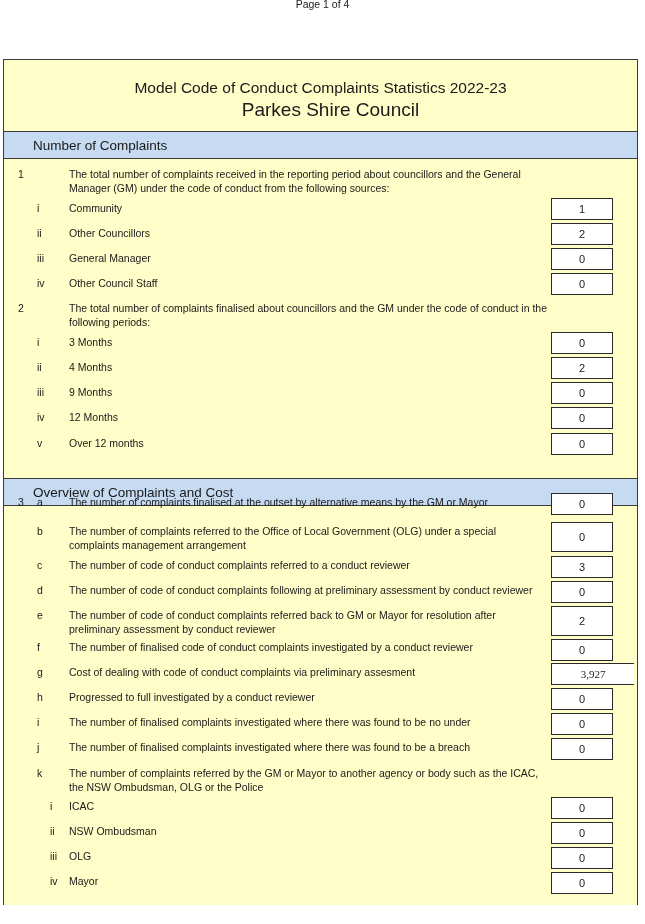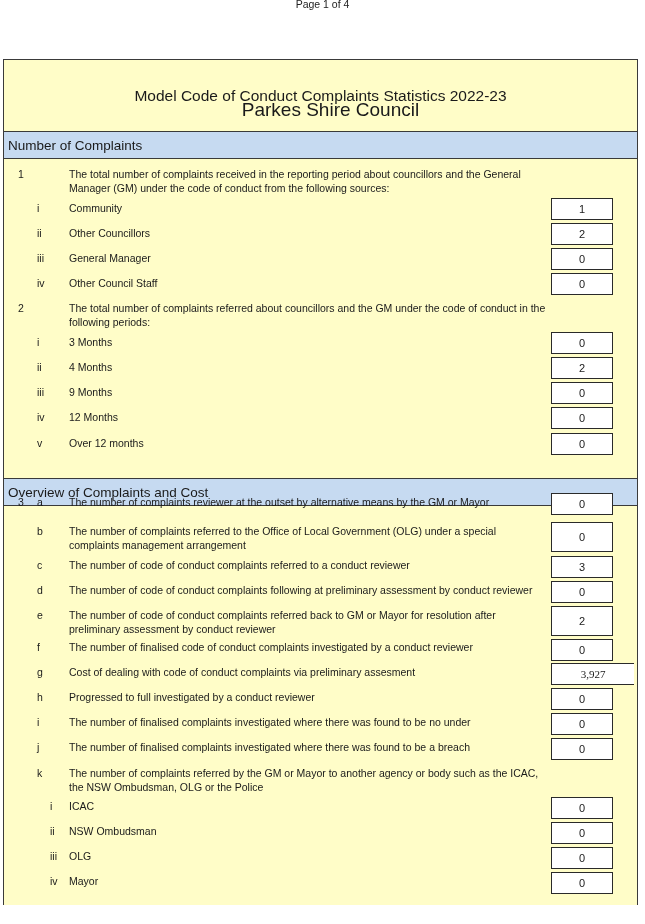--- a/index.html
+++ b/index.html
@@ -4,25 +4,25 @@
 <style>
   html, body { margin: 0; padding: 0; background: #ffffff; }
   body { width: 645px; height: 924px; position: relative; overflow: hidden;
          font-family: "Liberation Sans", sans-serif; color: #1a1a1a; }
   .page-label { position: absolute; top: -2px; left: 0; width: 645px; text-align: center;
                 font-size: 10.5px; color: #222; }
   .doc { position: absolute; left: 3px; top: 59px; width: 633px; height: 845px;
          background: #FFFDC8; border-left: 1.5px solid #3a3a3a; border-right: 1.5px solid #3a3a3a;
          border-top: 1.5px solid #3a3a3a; }
   .title-block { position: absolute; left: 0; top: 0; width: 633px; height: 71px; text-align: center; }
-  .title-line1 { position: absolute; top: 19px; left: 0; width: 100%; font-size: 15.5px; margin-top: 8px; }
+  .title-line1 { position: absolute; top: 19px; left: 0; width: 100%; font-size: 15.5px; }
   .title-line2 { position: absolute; top: 39px; left: 10px; width: 100%; font-size: 19px; }
   .section-header { position: absolute; left: 0; width: 633px; height: 28px; background: #C6DAF1;
                     border-top: 1.5px solid #3a3a3a; border-bottom: 1.5px solid #3a3a3a;
-                    font-size: 13.5px; line-height: 28px; box-sizing: border-box; padding-left: 4px; }
+                    font-size: 13.5px; line-height: 28px; box-sizing: border-box; padding-left: 29px; }
   .row { position: absolute; left: 0; width: 633px; font-size: 10.5px; line-height: 14px; }
   .c1 { position: absolute; left: 14px; top: 0; }
   .c2 { position: absolute; left: 33px; top: 0; }
   .c2b { position: absolute; left: 46px; top: 0; }
   .txt { position: absolute; left: 65px; top: 0; width: 480px; }
   .box { position: absolute; left: 547px; width: 60px; height: 20px; background: #fff;
          border: 1.3px solid #2a2a2a; text-align: center; font-size: 11px; line-height: 20px; box-sizing: content-box; }
   .box.wide { width: 82px; border-right: none; }
   .box.tall { height: 28px; line-height: 28px; }
   b { font-weight: normal; }
@@ -64,21 +64,21 @@
   <div class="box" style="top:188px;">0</div>
 
   <div class="row" style="top:216px;">
     <span class="c2">iv</span>
     <span class="txt">Other Council Staff</span>
   </div>
   <div class="box" style="top:213px;">0</div>
 
   <div class="row" style="top:241px;">
     <span class="c1">2</span>
-    <span class="txt"><span>The total number of complaints </span><b>referred</b><span> about councillors and the GM under the code of conduct in the following periods:</span></span>
+    <span class="txt"><span>The total number of complaints </span><b>finalised</b><span> about councillors and the GM under the code of conduct in the following periods:</span></span>
   </div>
   <div class="row" style="top:275px;">
     <span class="c2">i</span>
     <span class="txt">3 Months</span>
   </div>
   <div class="box" style="top:272px;">0</div>
 
   <div class="row" style="top:300px;">
     <span class="c2">ii</span>
     <span class="txt">4 Months</span>
@@ -101,21 +101,21 @@
     <span class="c2">v</span>
     <span class="txt">Over 12 months</span>
   </div>
   <div class="box" style="top:373px;">0</div>
 
   <div class="section-header" style="top:386px;margin-top:32px;">Overview of Complaints and Cost</div>
 
   <div class="row" style="top:435px;">
     <span class="c1">3</span>
     <span class="c2">a</span>
-    <span class="txt"><span>The number of complaints </span><b>reviewer at the outset</b><span> by alternative means by the GM or Mayor</span></span>
+    <span class="txt"><span>The number of complaints </span><b>finalised at the outset</b><span> by alternative means by the GM or Mayor</span></span>
   </div>
   <div class="box" style="top:433px;">0</div>
 
   <div class="row" style="top:464px;">
     <span class="c2">b</span>
     <span class="txt"><span>The number of complaints </span><b>referred to the Office of Local Government (OLG)</b><span> under a special complaints management arrangement</span></span>
   </div>
   <div class="box tall" style="top:462px;">0</div>
 
   <div class="row" style="top:498px;">

